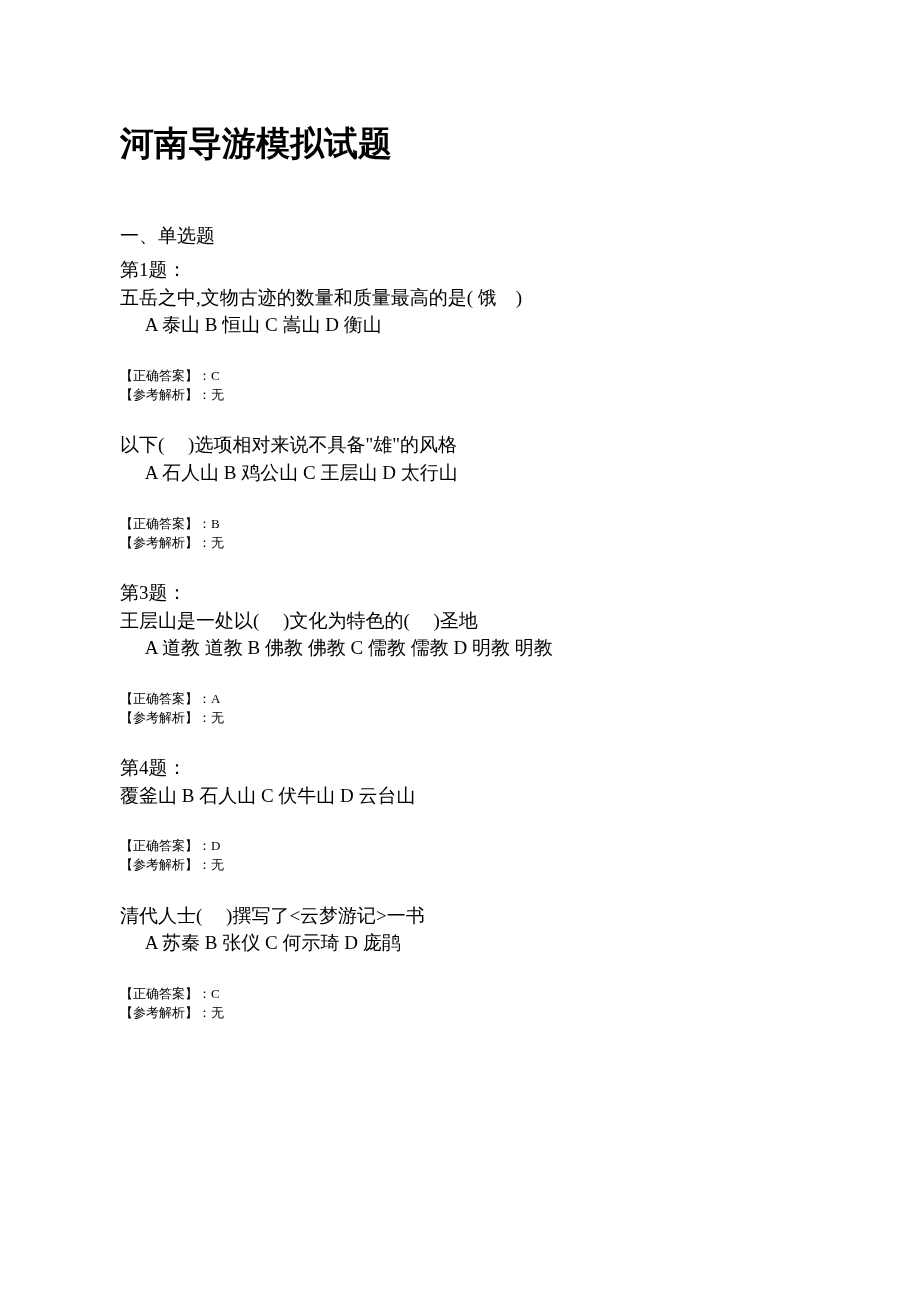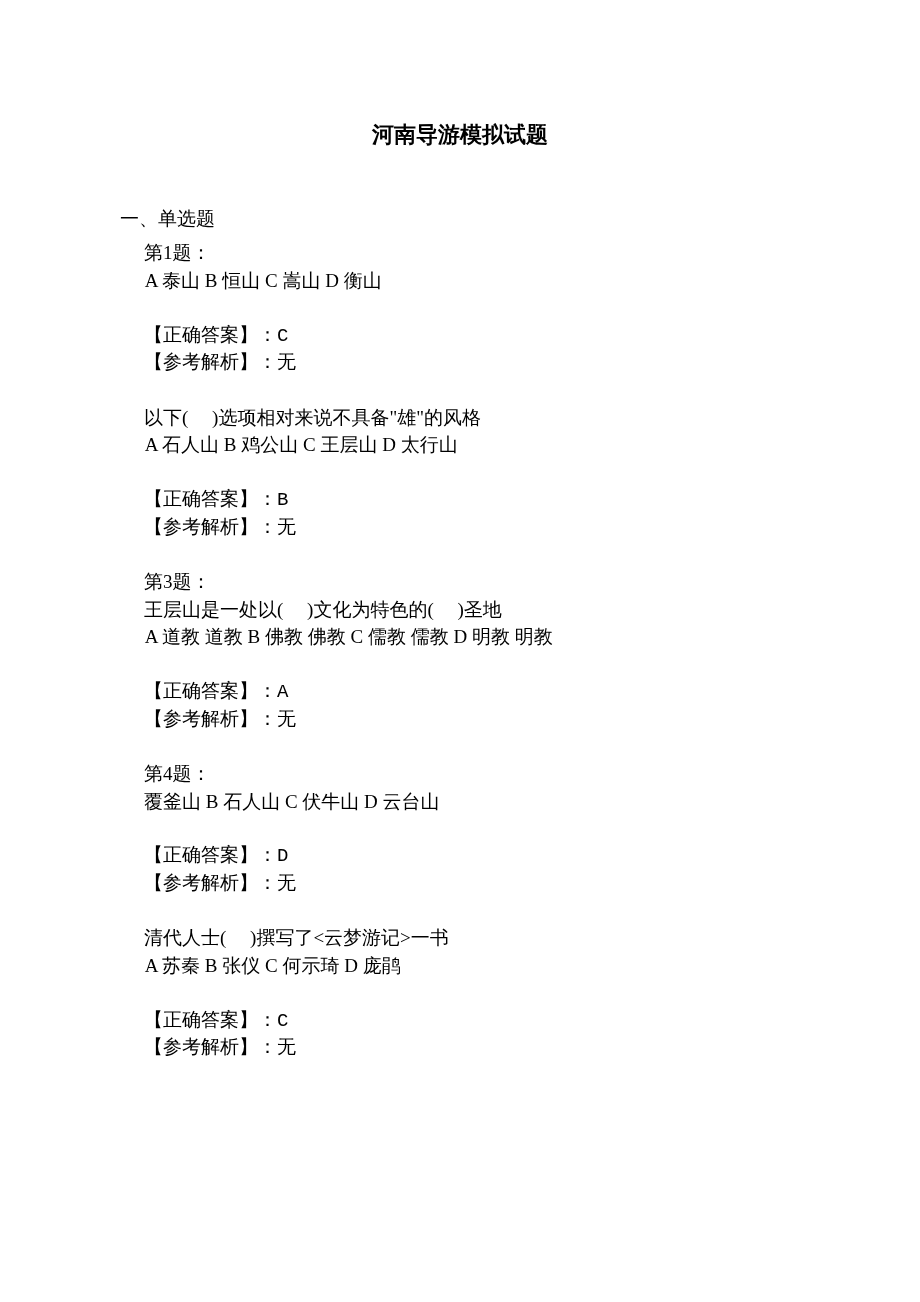--- a/index.html
+++ b/index.html
@@ -6,48 +6,48 @@
     body {
       width: 920px;
       height: 1302px;
       background: #fff;
       font-family: "SimSun", "宋体", serif;
       color: #000;
       padding: 120px 120px 0 120px;
       line-height: 1.4;
     }
     .title {
-      text-align: center;
-      font-size: 22px;
+      font-size: 34px;
       font-weight: bold;
       margin-bottom: 55px;
       font-family: "SimHei", "黑体", sans-serif;
     }
     .section-heading {
       font-size: 19px;
       margin-bottom: 8px;
     }
     .block {
       font-size: 19px;
       margin-bottom: 28px;
     }
-    .q-line { margin-bottom: 1px; margin-left: 24px; }
+    .q-line { margin-bottom: 1px; }
     .opts { padding-left: 1.3em; }
-    .ans-block { font-size: 19px; margin-bottom: 28px; font-family: Liberation Mono, monospace; }
+    .ans-block { font-size: 13px; margin-bottom: 28px; }
     .last { margin-bottom: 0; }
   </style>
 </head>
 <body>
 
 <div class="title">河南导游模拟试题</div>
 
 <div class="section-heading">一、单选题</div>
 
 <div class="block">
   <div class="q-line">第1题：</div>
+  <div class="q-line">五岳之中,文物古迹的数量和质量最高的是( 饿　)</div>
   <div class="opts">A 泰山 B 恒山 C 嵩山 D 衡山</div>
 </div>
 <div class="ans-block">
   <div class="q-line"><span>【正确答案】：</span><span>C</span></div>
   <div class="q-line"><span>【参考解析】：</span><span>无</span></div>
 </div>
 
 <div class="block">
   <div class="q-line">以下(　 )选项相对来说不具备"雄"的风格</div>
   <div class="opts">A 石人山 B 鸡公山 C 王层山 D 太行山</div>

